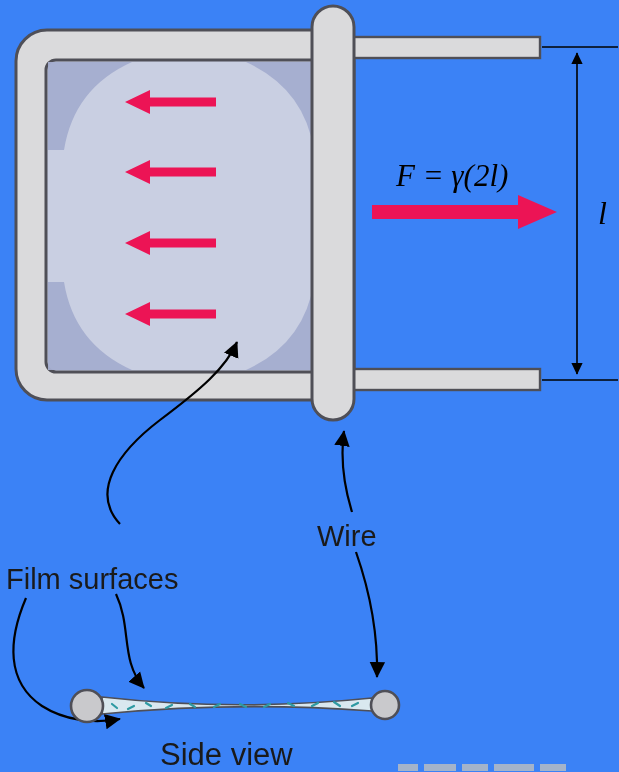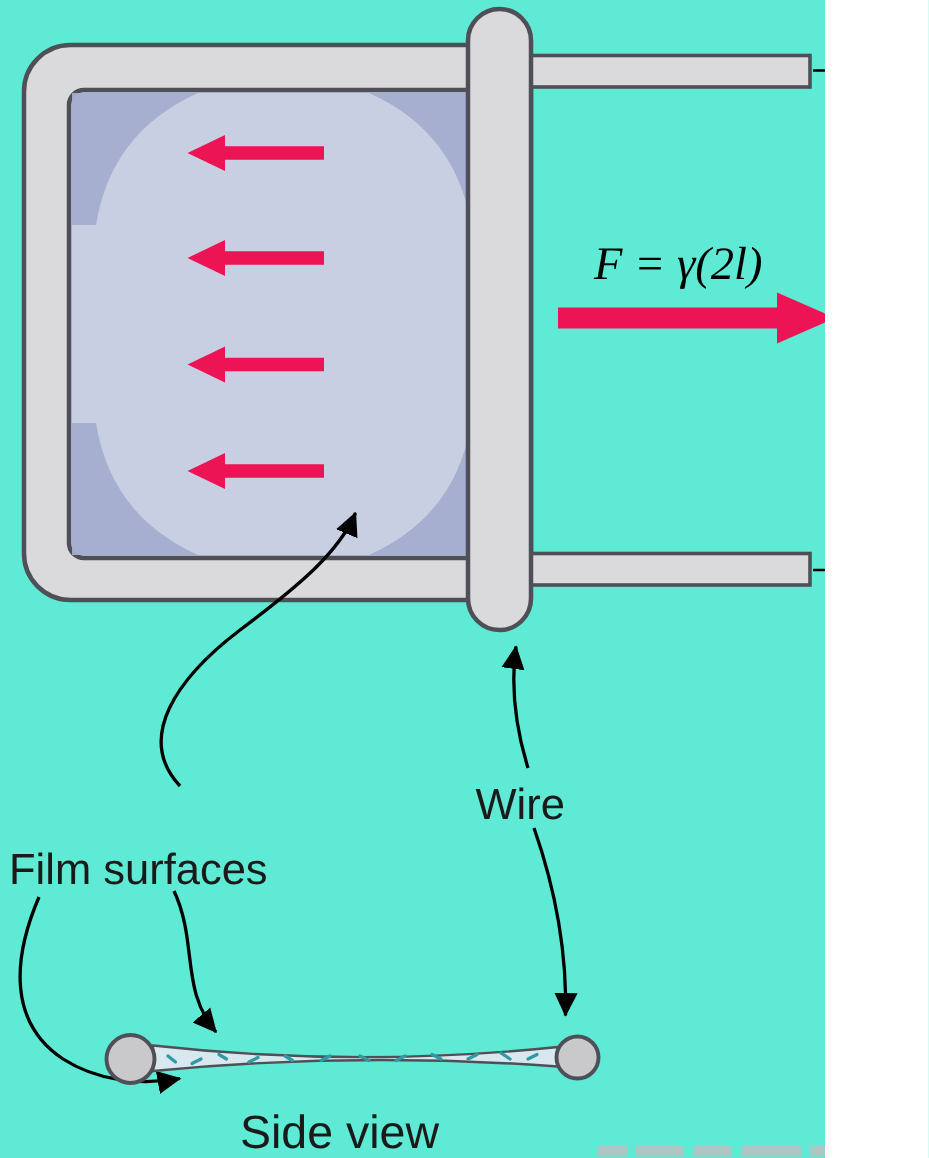--- a/index.html
+++ b/index.html
@@ -5,21 +5,21 @@
   :root{
     --frame-fill:#dadadc;
     --frame-stroke:#4f4f57;
     --film-fill:#c9cfe2;
     --film-corner:#a4adcf;
     --arrow-red:#ec1455;
     --side-film-fill:#d9e8ef;
     --speckle:#2e9aa2;
   }
   html,body{margin:0;padding:0;background:#fff;}
-  .stage{position:relative;width:550px;height:772px;background:#5eead4;overflow:hidden;}
+  .stage{position:relative;width:619px;height:772px;background:#3b82f6;overflow:hidden;}
   svg{display:block;}
   .frame{fill:var(--frame-fill);stroke:var(--frame-stroke);stroke-width:3;}
   .rail{fill:var(--frame-fill);stroke:var(--frame-stroke);stroke-width:2.4;}
   .film{fill:var(--film-fill);stroke:var(--frame-stroke);stroke-width:3;}
   .corner{fill:var(--film-corner);opacity:.95;}
   .red{fill:var(--arrow-red);stroke:none;}
   .ann{fill:none;stroke:#000;stroke-width:2.2;}
   .dim{stroke:#000;stroke-width:1.6;fill:none;}
   .sideFilm{fill:var(--side-film-fill);stroke:var(--frame-stroke);stroke-width:1.6;}
   .speck{stroke:var(--speckle);stroke-width:2.2;stroke-linecap:round;}

